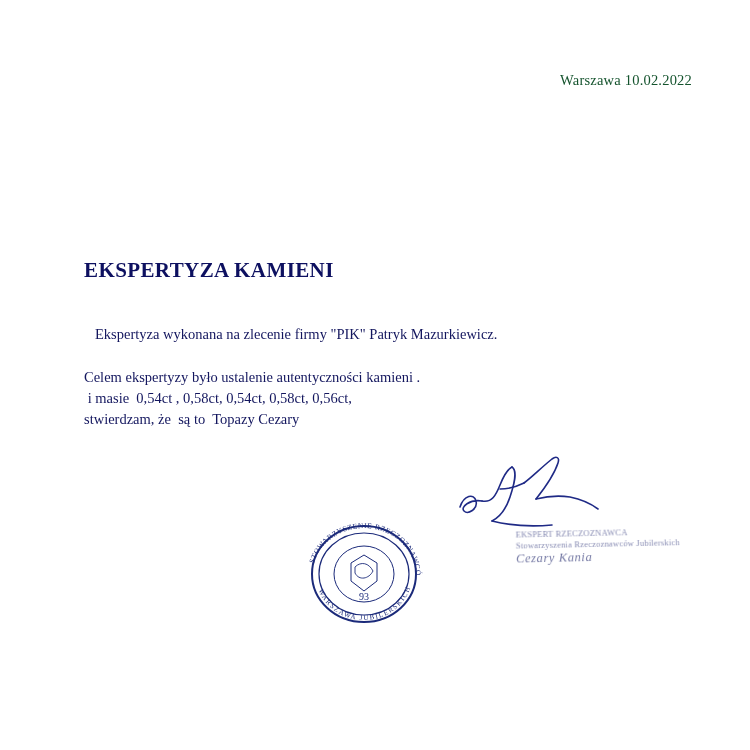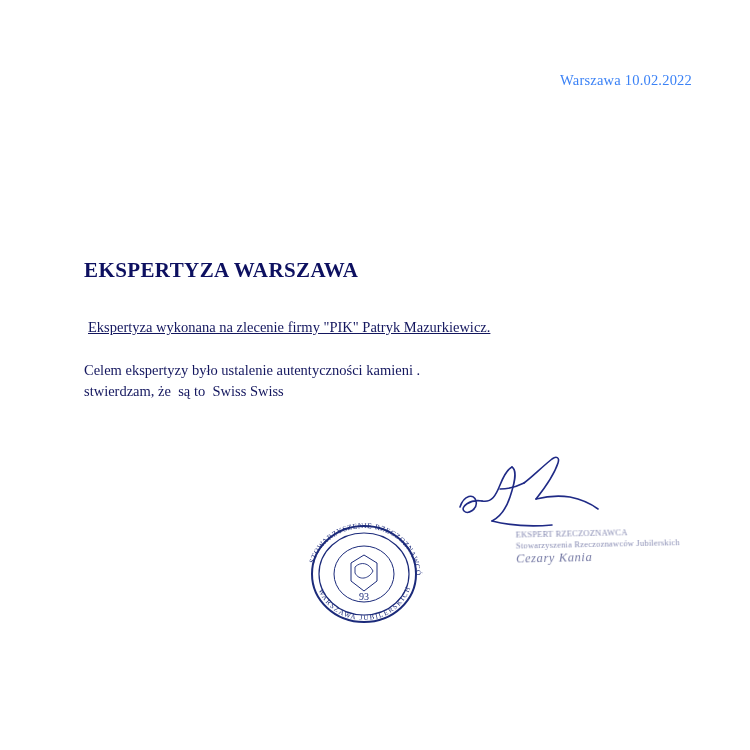--- a/index.html
+++ b/index.html
@@ -16,21 +16,21 @@
     font-family: "Liberation Serif", serif;
     color: #10125a;
   }
 
   .date-line {
     position: absolute;
     top: 72px;
     right: 58px;
     font-size: 14.5px;
     letter-spacing: 0.2px;
-    color: #3b82f6;
+    color: #14532d;
     white-space: nowrap;
   }
 
   .doc-title {
     position: absolute;
     top: 258px;
     left: 84px;
     font-size: 21px;
     font-weight: bold;
     letter-spacing: 0.4px;
@@ -40,22 +40,21 @@
   .body-block {
     position: absolute;
     left: 84px;
     top: 313px;
     width: 600px;
     font-size: 14.5px;
     line-height: 21px;
     color: #13165e;
   }
   .para {
-    margin: 4px;
-    text-decoration: underline;
+    margin: 11px;
   }
   .gap-para {
     margin-top: 22px;
   }
   .line {
     display: block;
     white-space: pre-wrap;
   }
 
   
@@ -110,27 +109,28 @@
     display: block;
   }
 </style>
 </head>
 <body>
 
 <div class="page">
 
   <div class="date-line">Warszawa 10.02.2022</div>
 
-  <div class="doc-title">EKSPERTYZA WARSZAWA</div>
+  <div class="doc-title">EKSPERTYZA KAMIENI</div>
 
   <div class="body-block">
     <p class="para">Ekspertyza wykonana na zlecenie firmy "PIK" Patryk Mazurkiewicz.</p>
     <div class="gap-para">
       <span class="line">Celem ekspertyzy było ustalenie autentyczności kamieni .</span>
-      <span class="line">stwierdzam, że  są to  Swiss Swiss</span>
+      <span class="line"> i masie  0,54ct , 0,58ct, 0,54ct, 0,58ct, 0,56ct,</span>
+      <span class="line">stwierdzam, że  są to  Topazy Cezary</span>
     </div>
   </div>
 
   <div class="stamp">
     <svg width="122" height="105" viewBox="0 0 122 105" xmlns="http://www.w3.org/2000/svg">
       <defs>
         <path id="arcTop" d="M 9,55 A 52,48 0 0 1 113,55"></path>
         <path id="arcBottom" d="M 13,55 A 48,44 0 0 0 109,55"></path>
       </defs>
       <ellipse cx="61" cy="53" rx="52" ry="48" fill="none" stroke="#1b2a7a" stroke-width="2"></ellipse>

